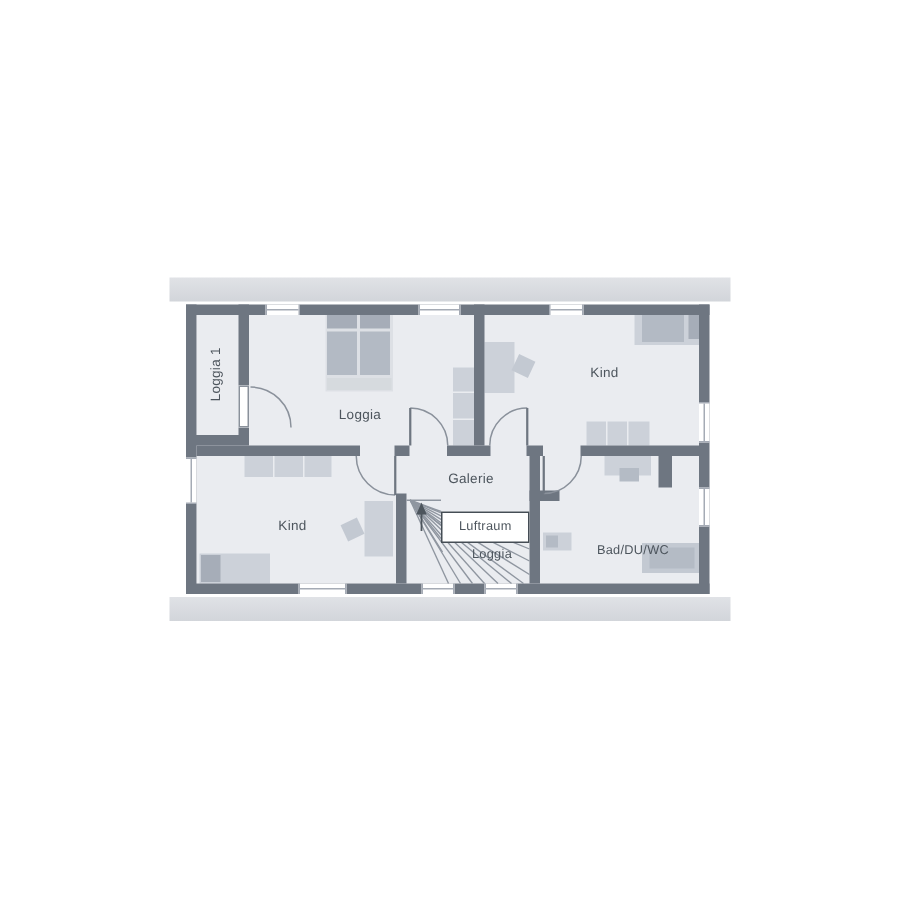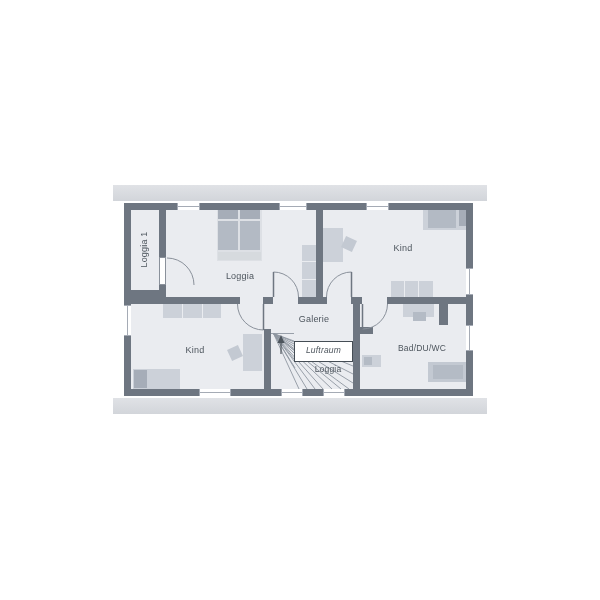--- a/index.html
+++ b/index.html
@@ -17,21 +17,21 @@
   .duvet{position:absolute;background:#b3bac4;}
   .win{position:absolute;background:#fff;box-sizing:border-box;}
   .win.h{border-left:1px solid #a5abb5;border-right:1px solid #a5abb5;}
   .win.v{border-top:1px solid #a5abb5;border-bottom:1px solid #a5abb5;}
   .winline-h{position:absolute;left:0;right:0;top:3px;height:1px;background:#a5abb5;}
   .winline-v{position:absolute;top:0;bottom:0;left:3px;width:1px;background:#a5abb5;}
   .lbl{position:absolute;color:#4d555d;font-size:9px;letter-spacing:.2px;
        text-align:center;white-space:nowrap;line-height:11px;}
   #luftraum-box{position:absolute;left:294px;top:341px;width:59px;height:21px;
        background:#fff;border:1.5px solid #454d55;box-sizing:border-box;}
-  #luftraum-box .lbl{position:static;line-height:17px;font-style:italic;}
+  #luftraum-box .lbl{position:static;line-height:17px;}
   svg{position:absolute;left:0;top:0;pointer-events:none;}
 </style>
 </head>
 <body>
 
 <div id="canvas">
 
   <div class="abs band" style="top:185px;"></div>
   <div class="abs band" style="top:398px;"></div>
 
@@ -167,15 +167,15 @@
   <div id="luftraum-box">
     <div class="lbl" style="width:100%;font-size:8.5px;">Luftraum</div>
   </div>
 
   <div class="lbl" style="left:116px;top:244px;width:56px;transform:rotate(-90deg);">Loggia 1</div>
   <div class="lbl" style="left:215px;top:271px;width:50px;">Loggia</div>
   <div class="lbl" style="left:378px;top:243px;width:50px;">Kind</div>
   <div class="lbl" style="left:170px;top:345px;width:50px;">Kind</div>
   <div class="lbl" style="left:284px;top:314px;width:60px;">Galerie</div>
   <div class="lbl" style="left:298px;top:364px;width:60px;font-size:8.5px;">Loggia</div>
-  <div class="lbl" style="left:387px;top:343px;width:70px;font-size:8.5px;">Bad/DU/WC</div>
+  <div class="lbl" style="left:387px;top:361px;width:70px;font-size:8.5px;">Bad/DU/WC</div>
 
 </div>
 
 </body></html>

